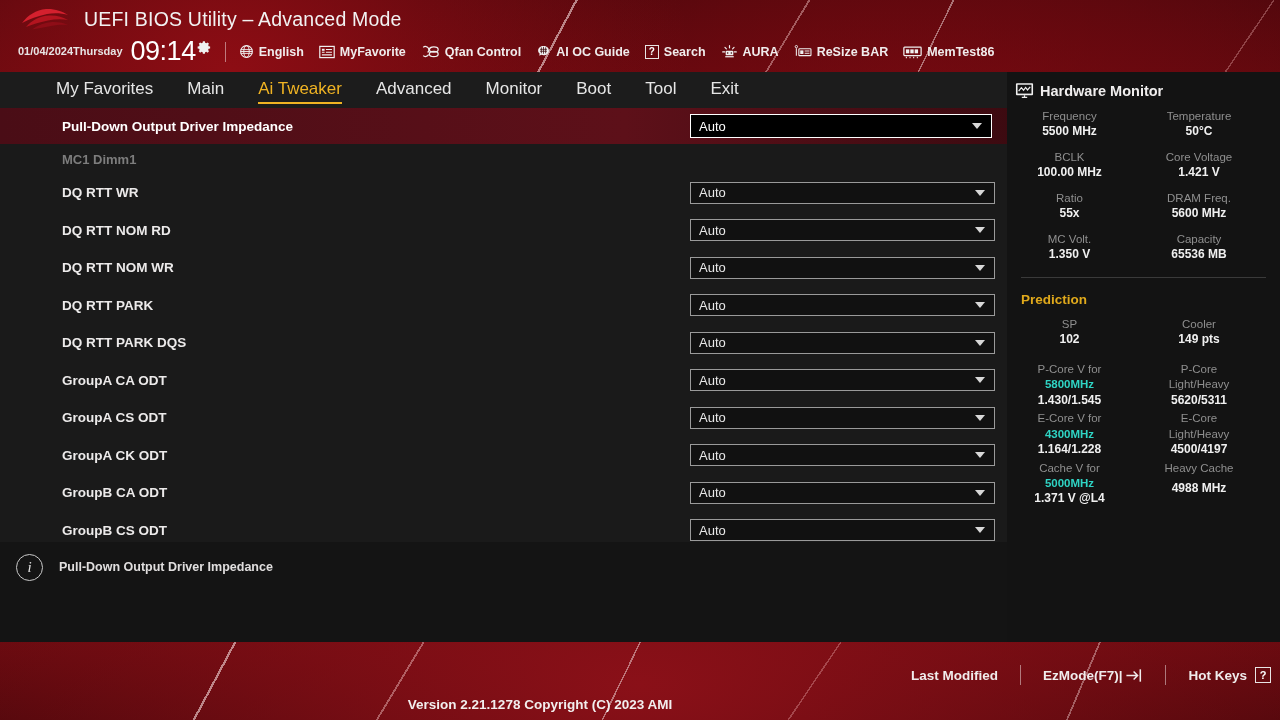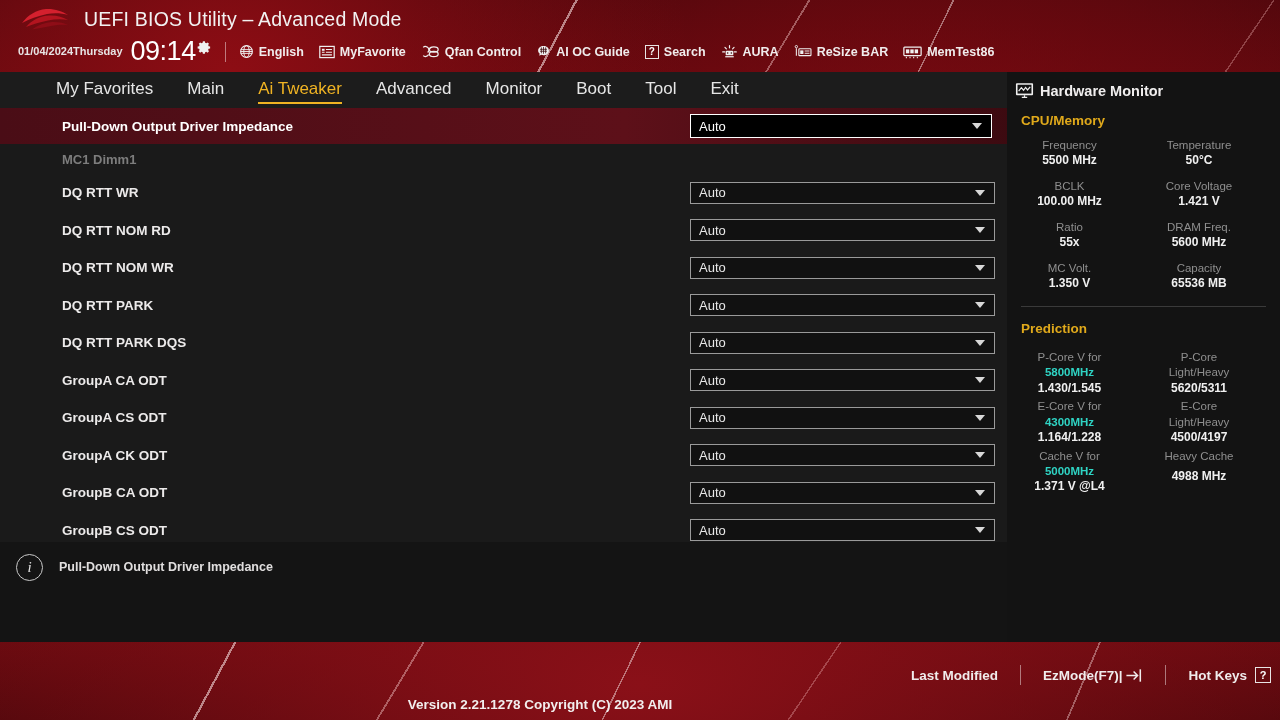--- a/index.html
+++ b/index.html
@@ -340,21 +340,20 @@
   <div class="hw-title">
     <svg width="19" height="17" viewBox="0 0 24 21">
       <rect x="1.2" y="1.2" width="21.6" height="15.2" rx="1.2" fill="#f0f0f0"></rect>
       <rect x="3.2" y="3.2" width="17.6" height="11.2" fill="#131313"></rect>
       <path d="M4.6 11.2l3.4-4.2 2.8 3.2 2.6-3.6 2.4 3.2 3.4-4" stroke="#f0f0f0" stroke-width="1.5" fill="none"></path>
       <path d="M8.6 19.2h6.8M12 16.4v2.8" stroke="#f0f0f0" stroke-width="1.6"></path>
     </svg>
     <span>Hardware Monitor</span>
   </div>
 
-  <div class="hw-sect">CPU/Memory</div>
   <div class="hw-grid">
     <div class="hw-cell">
       <span class="hw-k">Frequency</span>
       <span class="hw-v">5500 MHz</span>
     </div>
     <div class="hw-cell">
       <span class="hw-k">Temperature</span>
       <span class="hw-v">50°C</span>
     </div>
     <div class="hw-cell">
@@ -379,20 +378,30 @@
     </div>
     <div class="hw-cell">
       <span class="hw-k">Capacity</span>
       <span class="hw-v">65536 MB</span>
     </div>
   </div>
 
   <div class="hw-hr"></div>
 
   <div class="hw-sect">Prediction</div>
+  <div class="hw-grid">
+    <div class="hw-cell">
+      <span class="hw-k">SP</span>
+      <span class="hw-v">102</span>
+    </div>
+    <div class="hw-cell">
+      <span class="hw-k">Cooler</span>
+      <span class="hw-v">149 pts</span>
+    </div>
+  </div>
 
   <div class="hw-grid tight" style="padding-top:14px;">
     <div class="hw-cell">
       <span class="hw-k">P-Core V for</span>
       <span class="hw-k cyan">5800MHz</span>
       <span class="hw-v">1.430/1.545</span>
     </div>
     <div class="hw-cell">
       <span class="hw-k">P-Core</span>
       <span class="hw-k">Light/Heavy</span>

